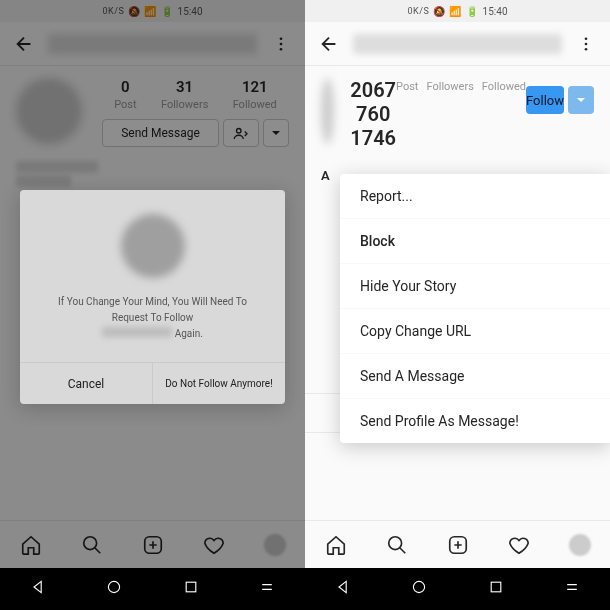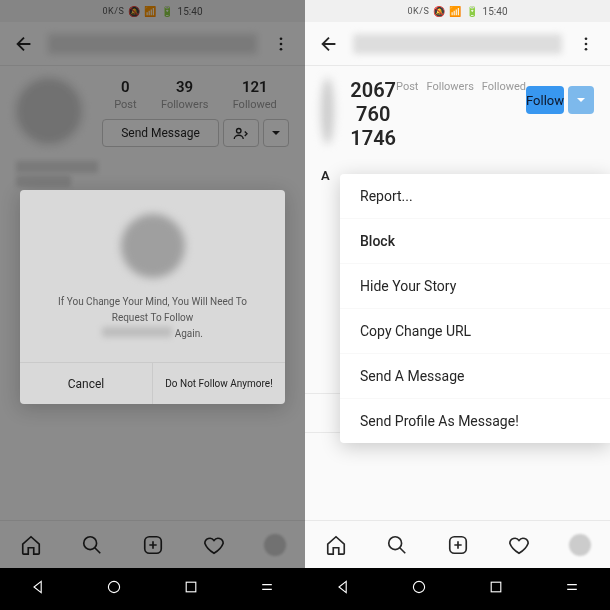--- a/index.html
+++ b/index.html
@@ -85,21 +85,21 @@
     </div>
     <div class="profile-row">
       <div class="avatar"></div>
       <div class="stats">
         <div class="stat-nums">
           <div class="stat">
             <div class="stat-num">0</div>
             <div class="stat-label">Post</div>
           </div>
           <div class="stat">
-            <div class="stat-num">39</div>
+            <div class="stat-num">31</div>
             <div class="stat-label">Followers</div>
           </div>
           <div class="stat">
             <div class="stat-num">121</div>
             <div class="stat-label">Followed</div>
           </div>
         </div>
         <div class="action-row">
           <div class="send-msg">Send Message</div>
           <div class="icon-btn">

